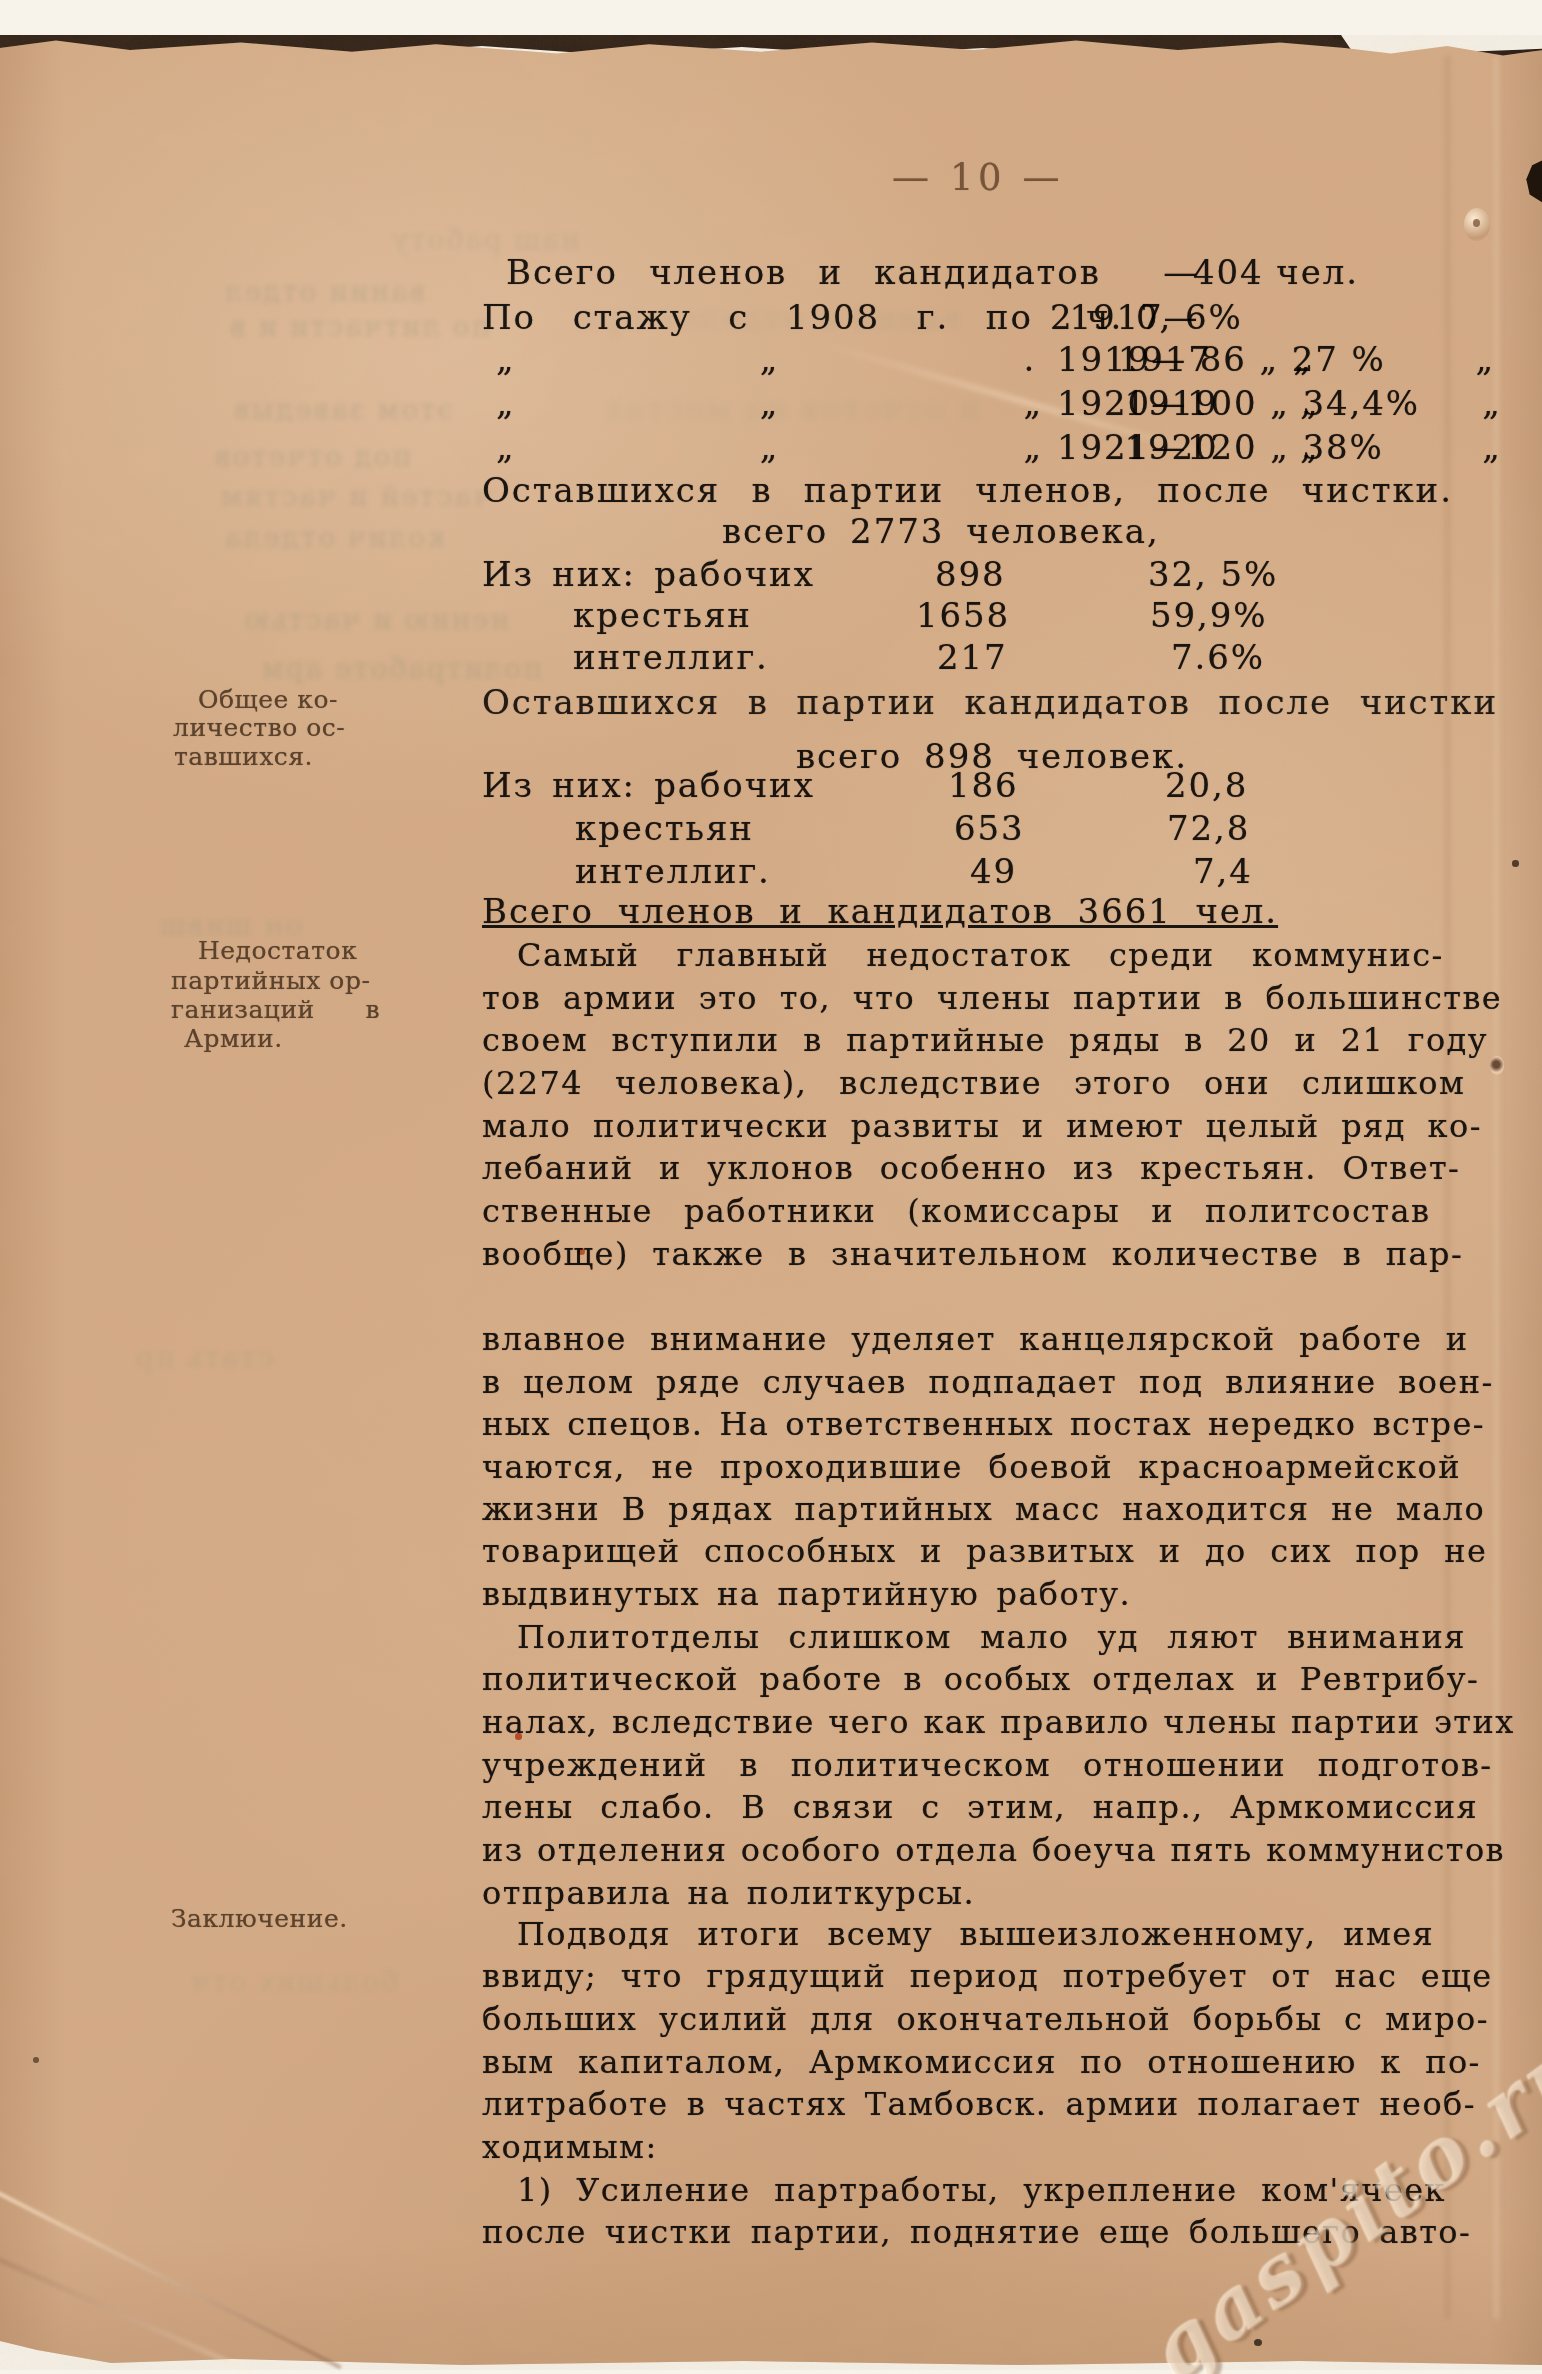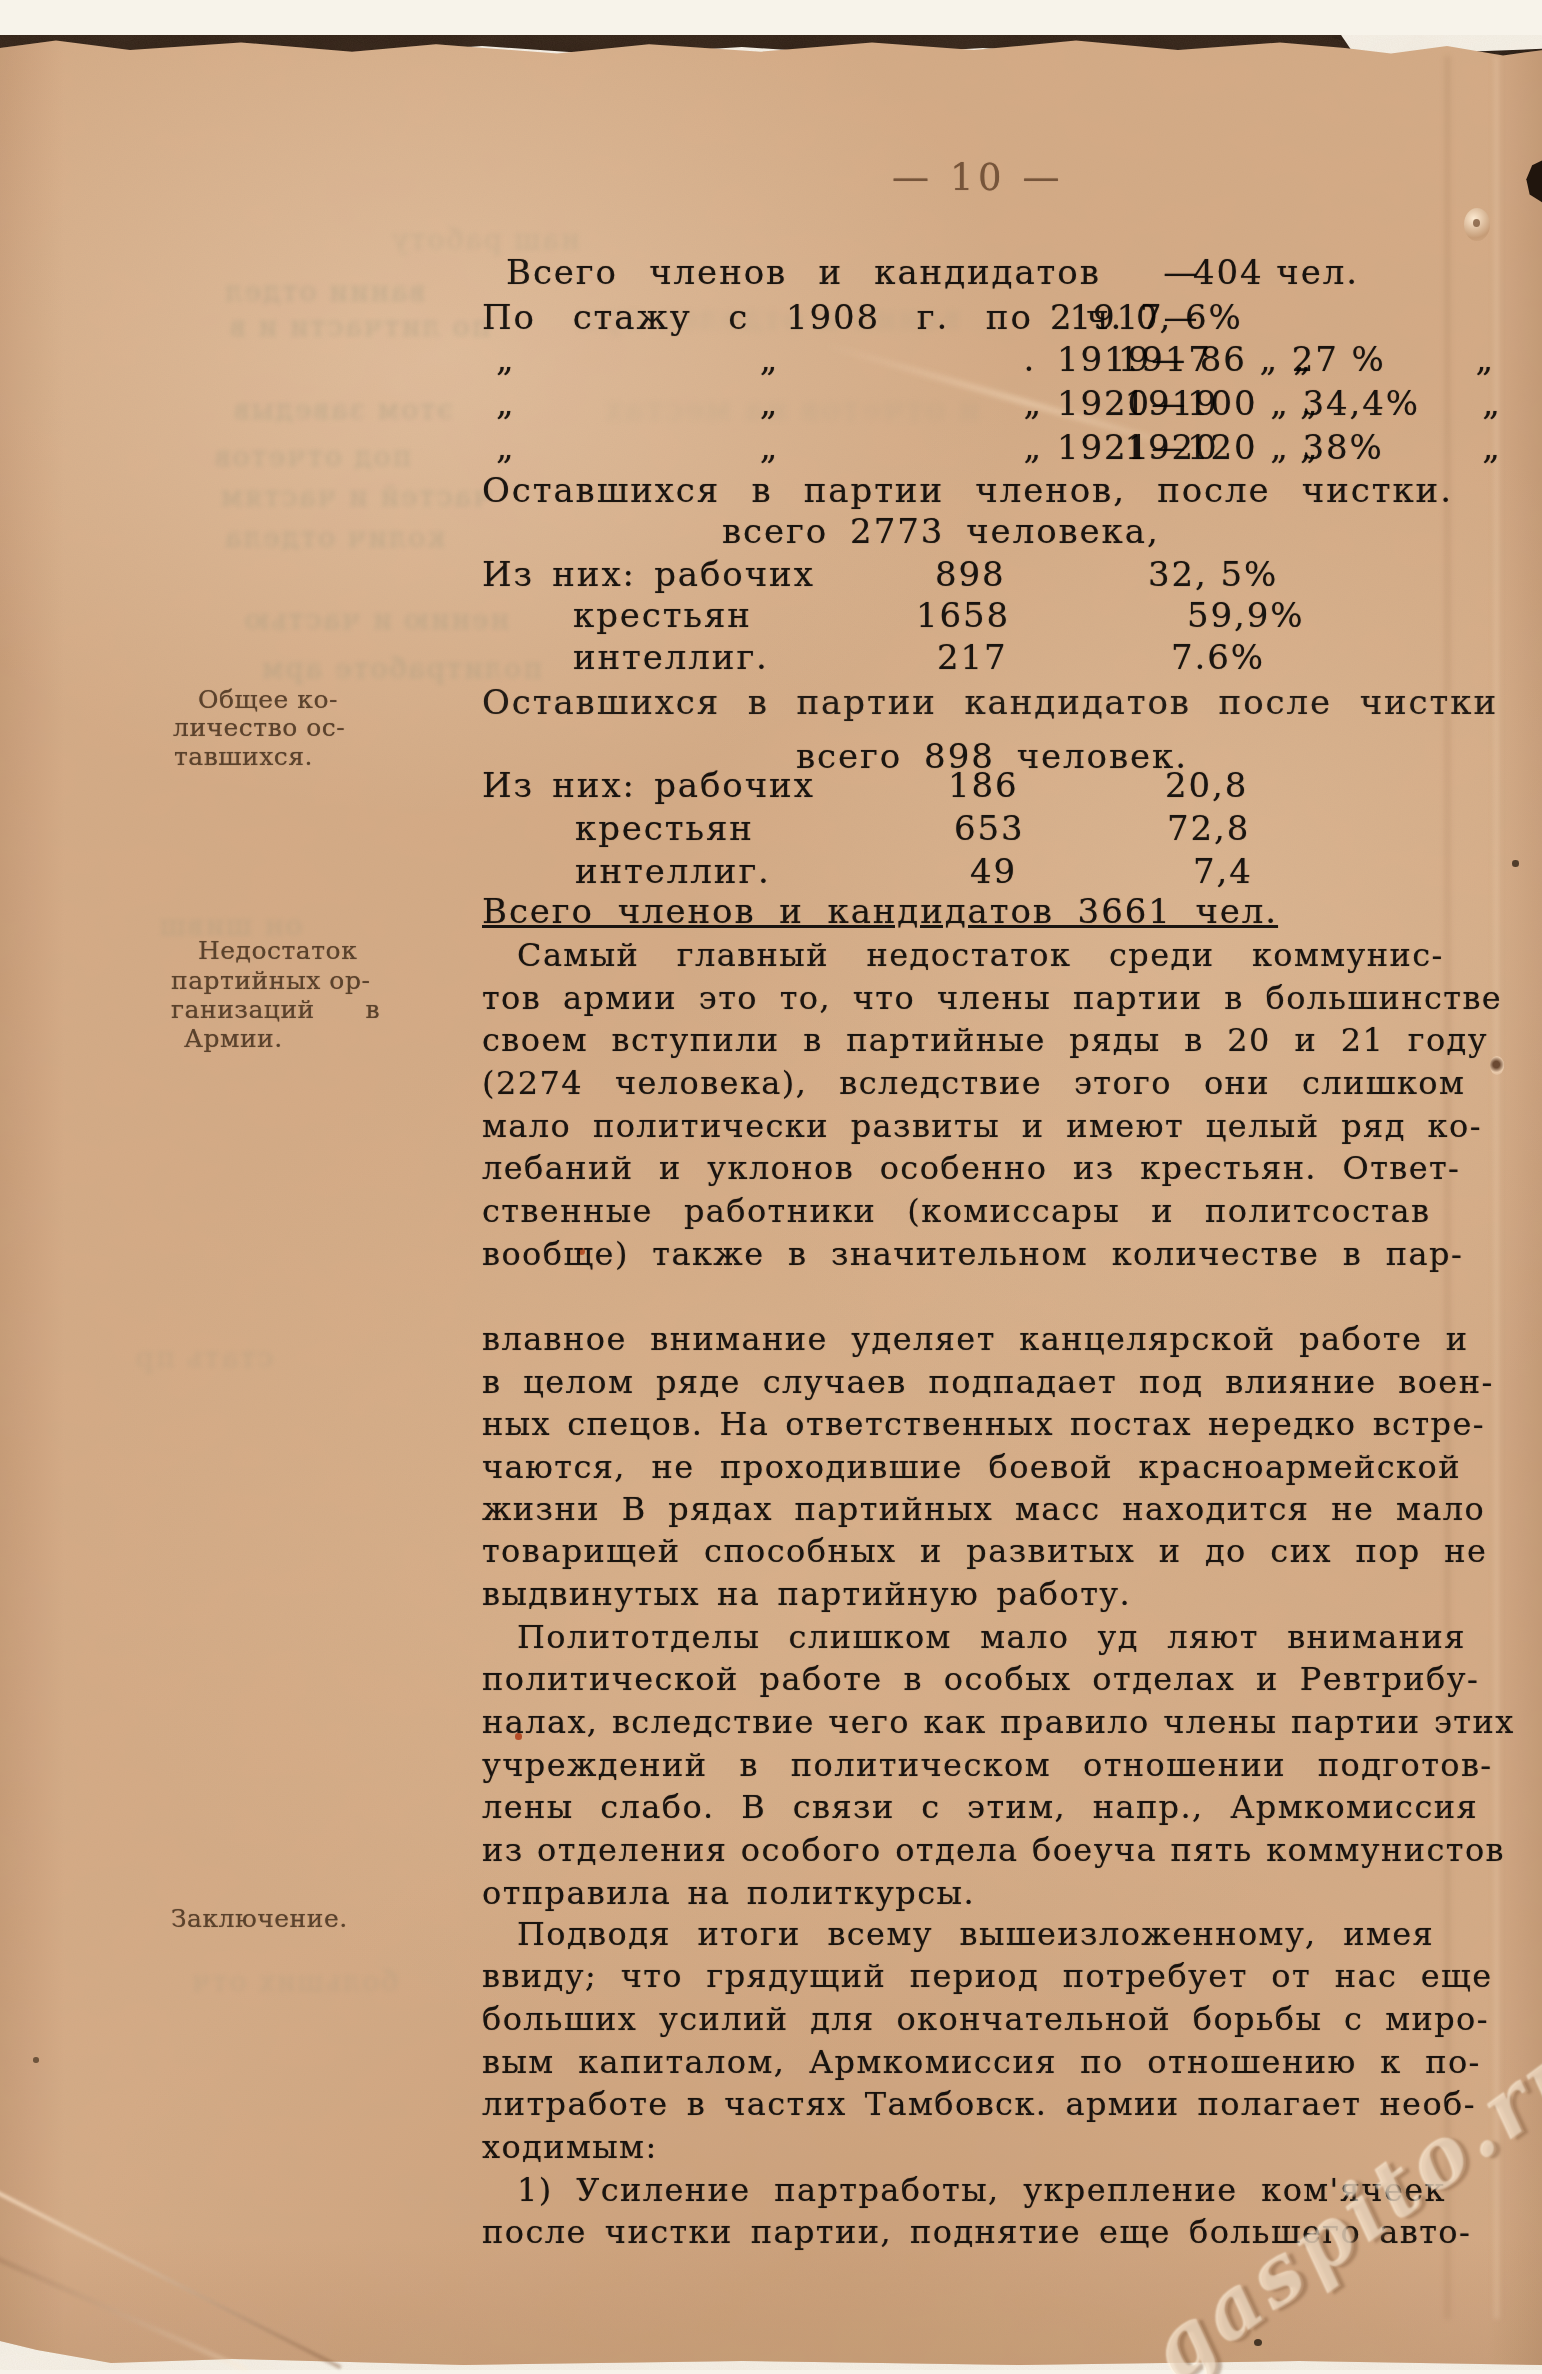--- a/index.html
+++ b/index.html
@@ -164,21 +164,21 @@
     <span class="cell" style="left:722px;word-spacing:9.3px;">всего 2773 человека,</span>
   </div>
   <div class="sl" style="top:554px;">
     <span class="cell" style="left:482px;word-spacing:5.6px;">Из них: рабочих</span>
     <span class="cell" style="left:935px;">898</span>
     <span class="cell" style="left:1148px;">32, 5%</span>
   </div>
   <div class="sl" style="top:595px;">
     <span class="cell" style="left:573px;">крестьян</span>
     <span class="cell" style="left:916px;">1658</span>
-    <span class="cell" style="left:1150px;margin-left:37px;">59,9%</span>
+    <span class="cell" style="left:1150px;">59,9%</span>
   </div>
   <div class="sl" style="top:637px;">
     <span class="cell" style="left:573px;">интеллиг.</span>
     <span class="cell" style="left:937px;">217</span>
     <span class="cell" style="left:1171px;">7.6%</span>
   </div>
 
   <div class="sl" style="top:682px;">
     <span class="cell" style="left:482px;word-spacing:15px;opacity:.84;">Оставшихся в партии кандидатов после чистки</span>
   </div>

